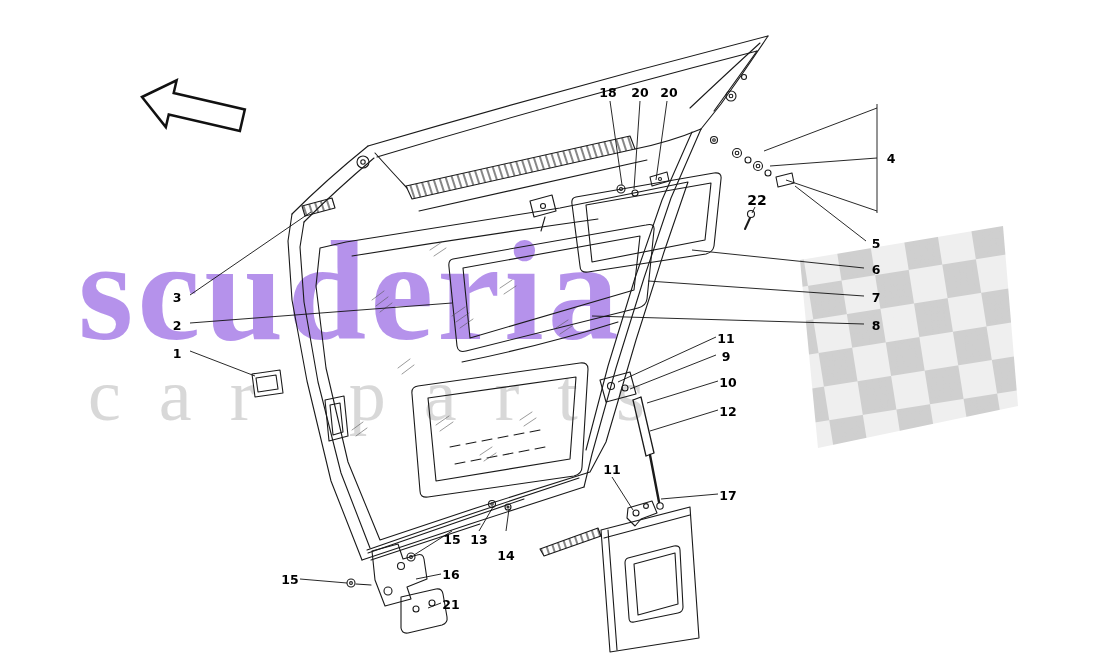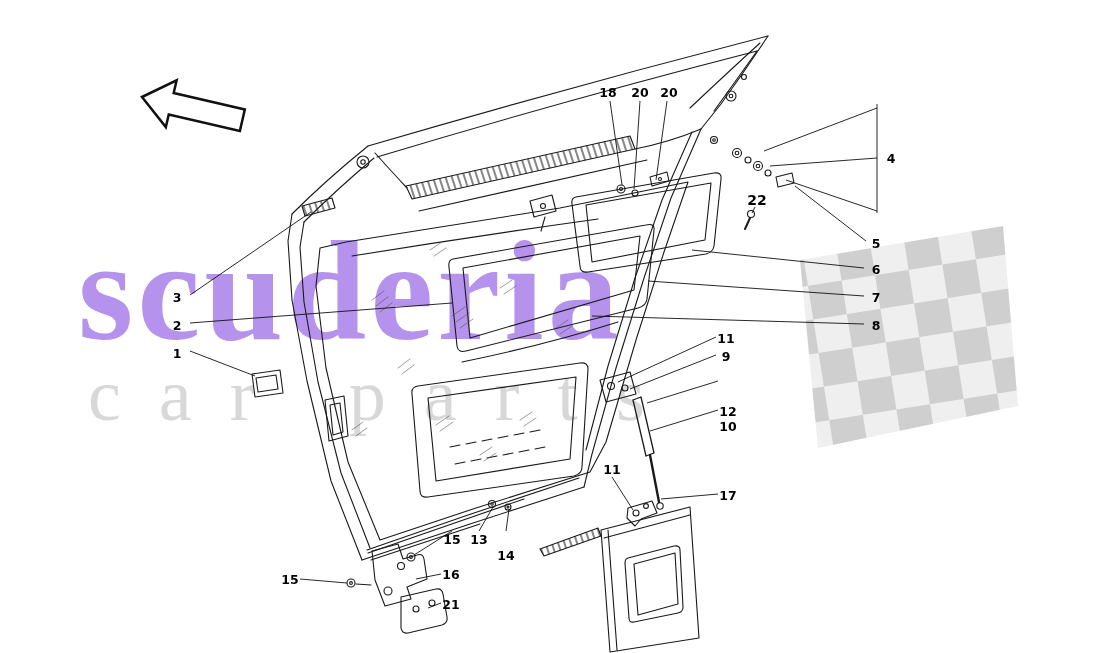--- a/index.html
+++ b/index.html
@@ -199,21 +199,21 @@
       <div class="callout large" style="left: 757px; top: 200px;">22</div>
       <div class="callout" style="left: 876px; top: 243px;">5</div>
       <div class="callout" style="left: 876px; top: 269px;">6</div>
       <div class="callout" style="left: 876px; top: 297px;">7</div>
       <div class="callout" style="left: 177px; top: 297px;">3</div>
       <div class="callout" style="left: 177px; top: 325px;">2</div>
       <div class="callout" style="left: 876px; top: 325px;">8</div>
       <div class="callout" style="left: 177px; top: 353px;">1</div>
       <div class="callout" style="left: 726px; top: 338px;">11</div>
       <div class="callout" style="left: 726px; top: 356px;">9</div>
-      <div class="callout" style="left: 728px; top: 382px; margin-top: 44px;">10</div>
+      <div class="callout" style="left: 728px; top: 382px;">10</div>
       <div class="callout" style="left: 728px; top: 411px;">12</div>
       <div class="callout" style="left: 612px; top: 469px;">11</div>
       <div class="callout" style="left: 728px; top: 495px;">17</div>
       <div class="callout" style="left: 452px; top: 539px;">15</div>
       <div class="callout" style="left: 479px; top: 539px;">13</div>
       <div class="callout" style="left: 506px; top: 539px; margin-top: 16px;">14</div>
       <div class="callout" style="left: 290px; top: 579px;">15</div>
       <div class="callout" style="left: 451px; top: 574px;">16</div>
       <div class="callout" style="left: 451px; top: 604px;">21</div>
     </div>

